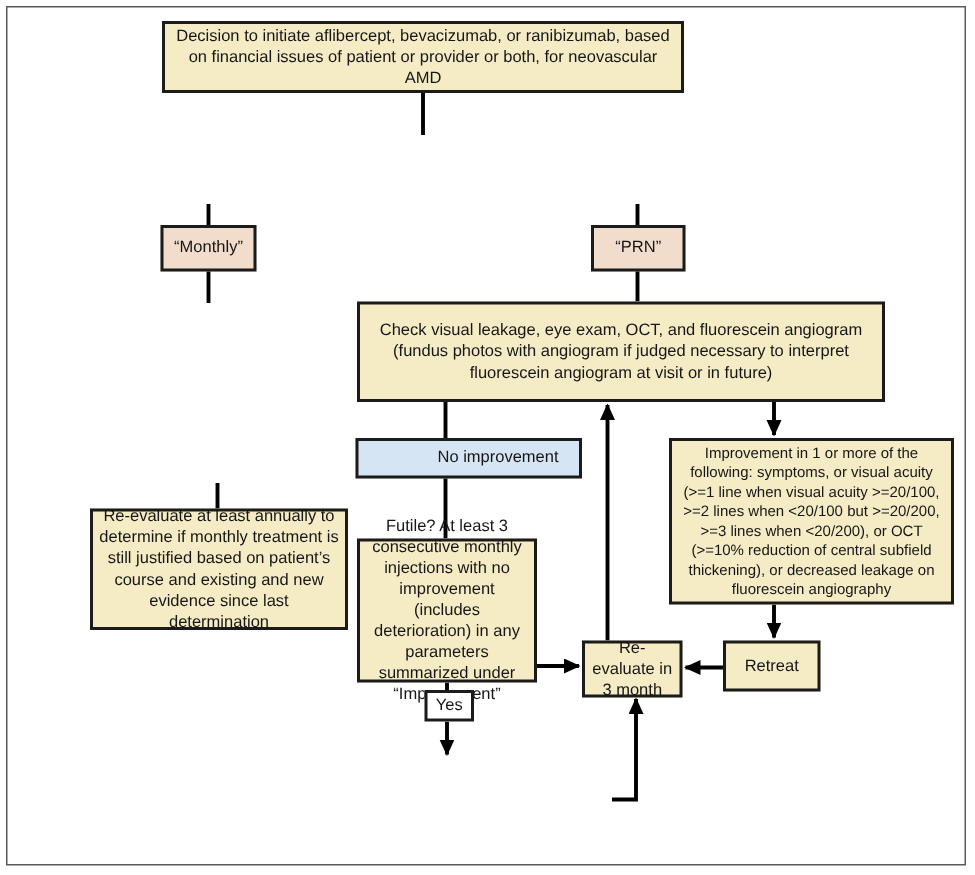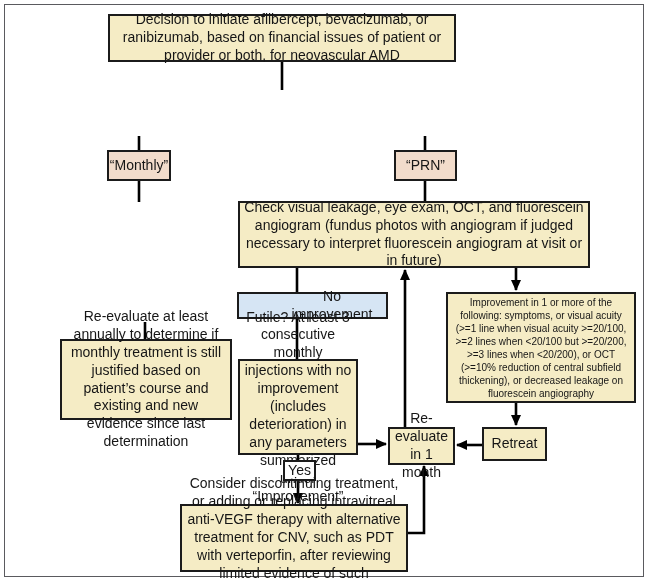--- a/index.html
+++ b/index.html
@@ -4,21 +4,21 @@
 <style>
   html,body{margin:0;padding:0;background:#ffffff;}
   body{width:650px;height:583px;position:relative;overflow:hidden;
        font-family:"Liberation Sans", sans-serif;}
   .figure{position:absolute;left:0;top:0;width:650px;height:583px;background:#ffffff;}
   .frame{position:absolute;left:4px;top:4px;width:640px;height:573px;
          border:1px solid #5a5a5e;box-sizing:border-box;}
   .connectors{position:absolute;left:0;top:0;width:650px;height:583px;}
   .node{position:absolute;box-sizing:border-box;border:2px solid #1b1b1b;
         display:flex;align-items:center;justify-content:center;text-align:center;
-        font-size:14px;line-height:1.28;color:#161616;padding:2px 4px;}
+        font-size:11px;line-height:1.28;color:#161616;padding:2px 4px;}
   .cream{background:#f5ecc5;}
   .pink{background:#f2dccb;}
   .blue{background:#d6e5f4;padding-left:43px;}
   .white{background:#ffffff;}
   .dense{font-size:10px;line-height:1.3;padding:2px 2px;margin-left:24px;}
 </style>
 </head>
 <body>
 
 <div class="figure">
@@ -81,23 +81,20 @@
 
   <div class="node cream" style="left:238px;top:359px;width:120px;height:96px">
     <span>Futile? At least 3 consecutive monthly injections with no improvement (includes deterioration) in any parameters summarized under “Improvement”</span>
   </div>
 
   <div class="node white" style="left:283px;top:460px;width:33px;height:21px">
     <span>Yes</span>
   </div>
 
   <div class="node cream" style="left:388px;top:427px;width:67px;height:38px">
-    <span>Re-evaluate in 1 month</span>
+    <span>Re-evaluate in 3 month</span>
   </div>
 
   <div class="node cream" style="left:482px;top:427px;width:65px;height:34px">
     <span>Retreat</span>
   </div>
 
-  <div class="node cream" style="left:180px;top:504px;width:228px;height:68px">
-    <span>Consider discontinuing treatment, or adding or replacing intravitreal anti-VEGF therapy with alternative treatment for CNV, such as PDT with verteporfin, after reviewing limited evidence of such alternative treatment</span>
-  </div>
 </div>
 
 </body></html>

